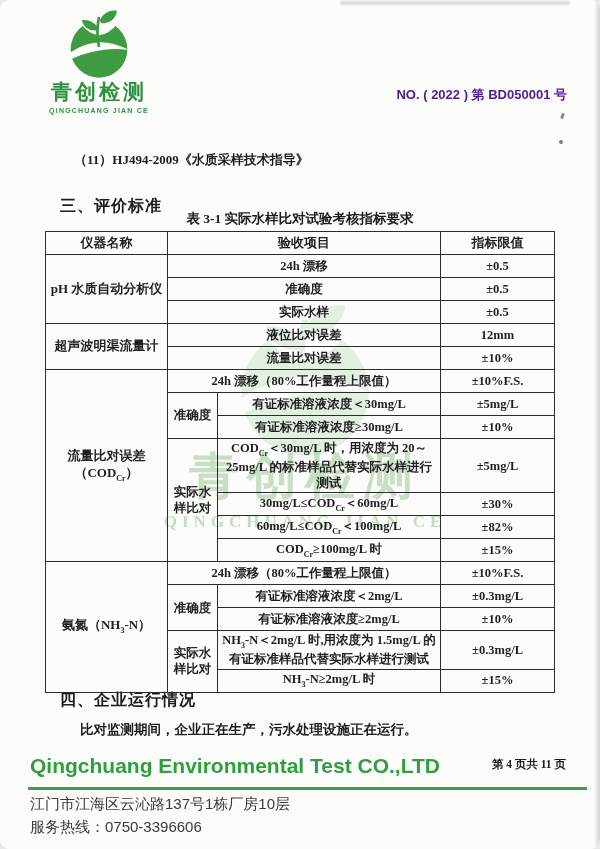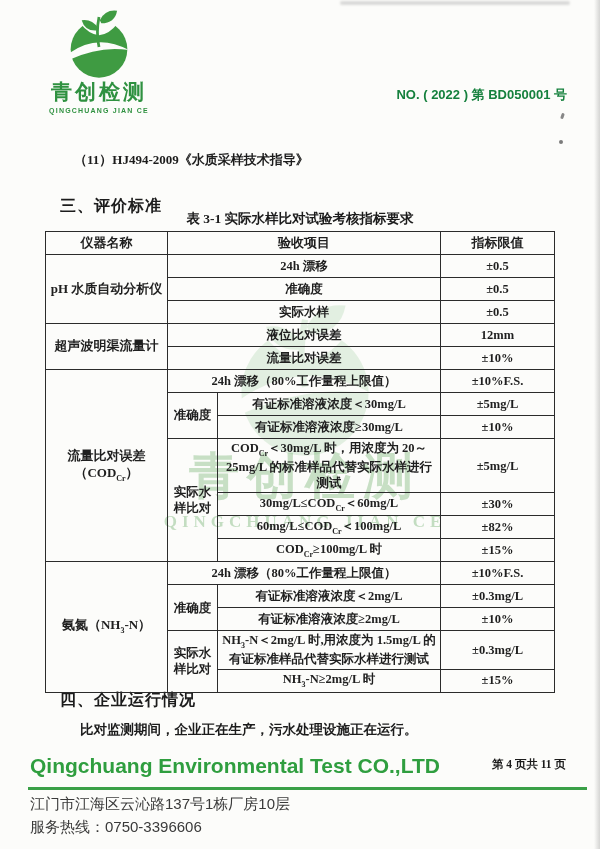--- a/index.html
+++ b/index.html
@@ -5,40 +5,41 @@
   * { margin: 0; padding: 0; box-sizing: border-box; }
   html,body { background: #e8e8e6; }
   .page {
     position: relative;
     width: 600px; height: 849px;
     margin: 0 auto;
     background: #fcfcfa;
     font-family: "Liberation Serif", "DejaVu Serif", serif;
     color: #1c1c1c;
     overflow: hidden;
+    border-radius: 9px;
   }
   
   .scan-edge-right { position:absolute; top:0; right:0; width:6px; height:100%;
     background: linear-gradient(to right, rgba(0,0,0,0), rgba(110,110,110,0.28)); }
   .scan-top-smudge { position:absolute; top:1px; left:340px; width:230px; height:4px;
     background: rgba(120,120,120,0.25); border-radius: 2px; filter: blur(1px); }
   .speck-a { position:absolute; left:561px; top:113px; width:3px; height:6px;
     background:#555; border-radius:2px; transform: rotate(20deg); opacity:.7; }
   .speck-b { position:absolute; left:559px; top:140px; width:4px; height:4px;
     background:#444; border-radius:50%; opacity:.7; }
 
   
   .logo-block { position:absolute; left:40px; top:6px; width:118px; text-align:center; }
   .logo-svg { display:block; margin:0 auto; }
   .logo-cn { font-size:21px; font-weight:bold; color:#2f9140; letter-spacing:3px;
     font-family:"Liberation Sans","DejaVu Sans",sans-serif; margin-top:-2px; }
   .logo-en { font-size:7px; font-weight:bold; color:#2f9140; letter-spacing:1.2px;
     font-family:"Liberation Sans","DejaVu Sans",sans-serif; margin-top:1px; }
   .report-no { position:absolute; right:33px; top:86px; font-size:13px; font-weight:bold;
-    font-family:"Liberation Sans","DejaVu Sans",sans-serif; color:#15803d; }
+    font-family:"Liberation Sans","DejaVu Sans",sans-serif; color:#4c1d95; }
   .ref-line { position:absolute; left:74px; top:110px; font-size:13px; font-weight:bold;margin-top:41px; }
 
   
   .s3-heading { position:absolute; left:60px; top:156px; font-size:16px; font-weight:bold; letter-spacing:1px;margin-top:40px; }
   .s3-para { position:absolute; left:80px; top:186px; width:480px; font-size:13.5px; font-weight:600; }
   .table-title { position:absolute; left:0; right:0; top:210px; text-align:center;
     font-size:13.5px; font-weight:bold; }
 
   
   .watermark { position:absolute; left:140px; top:295px; width:330px; text-align:center;

